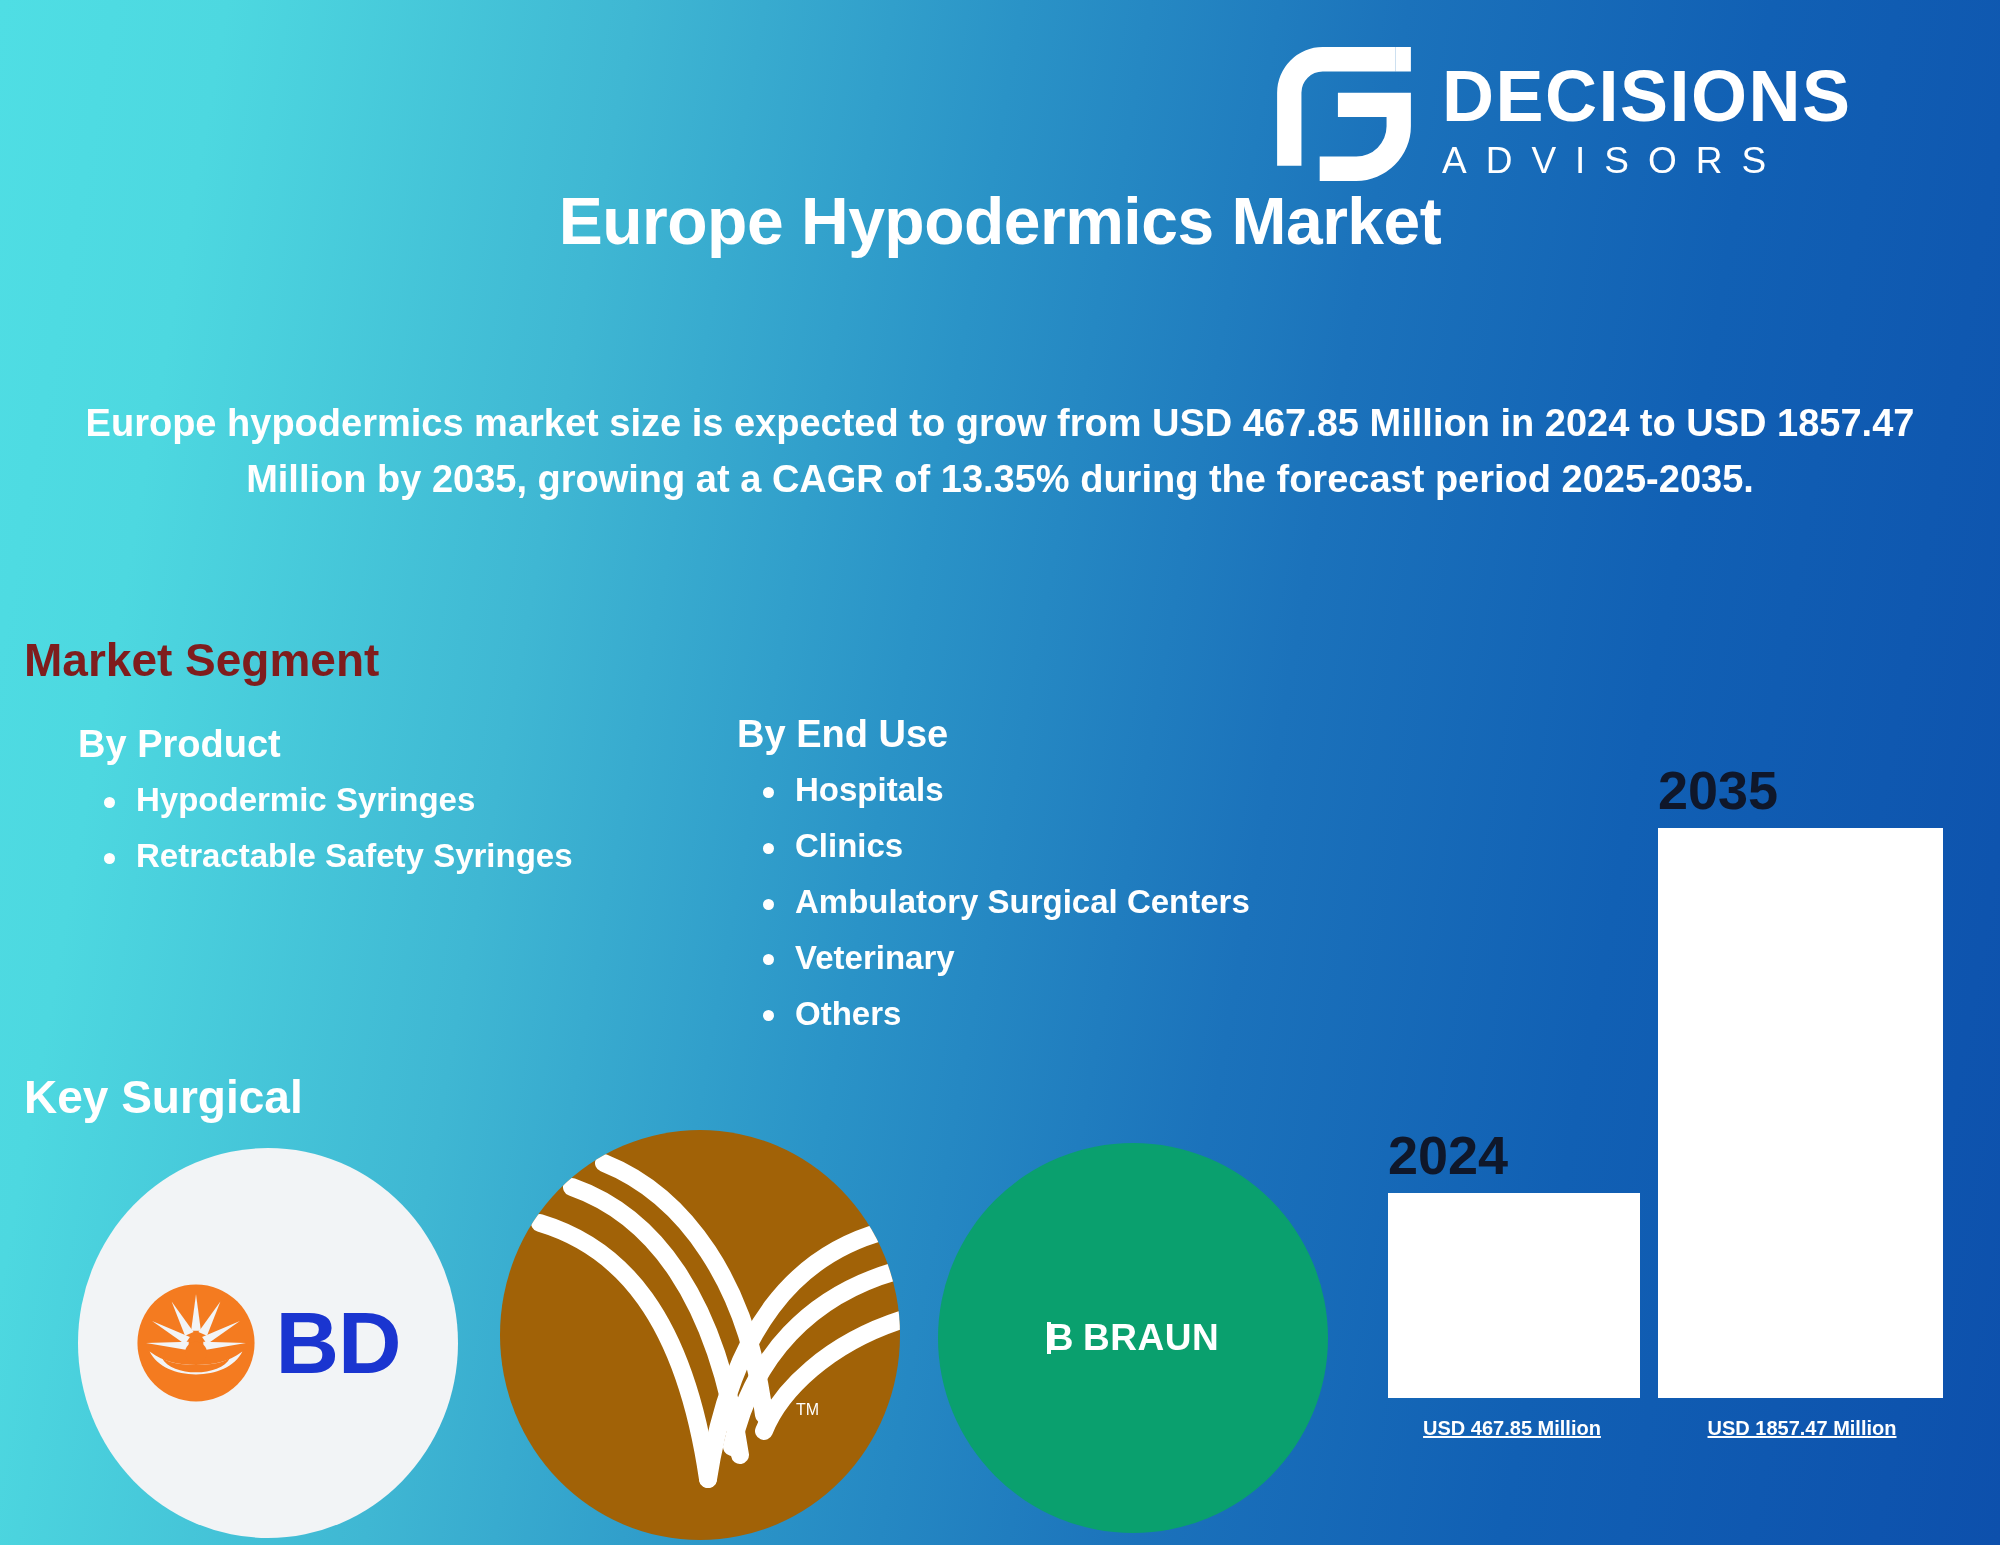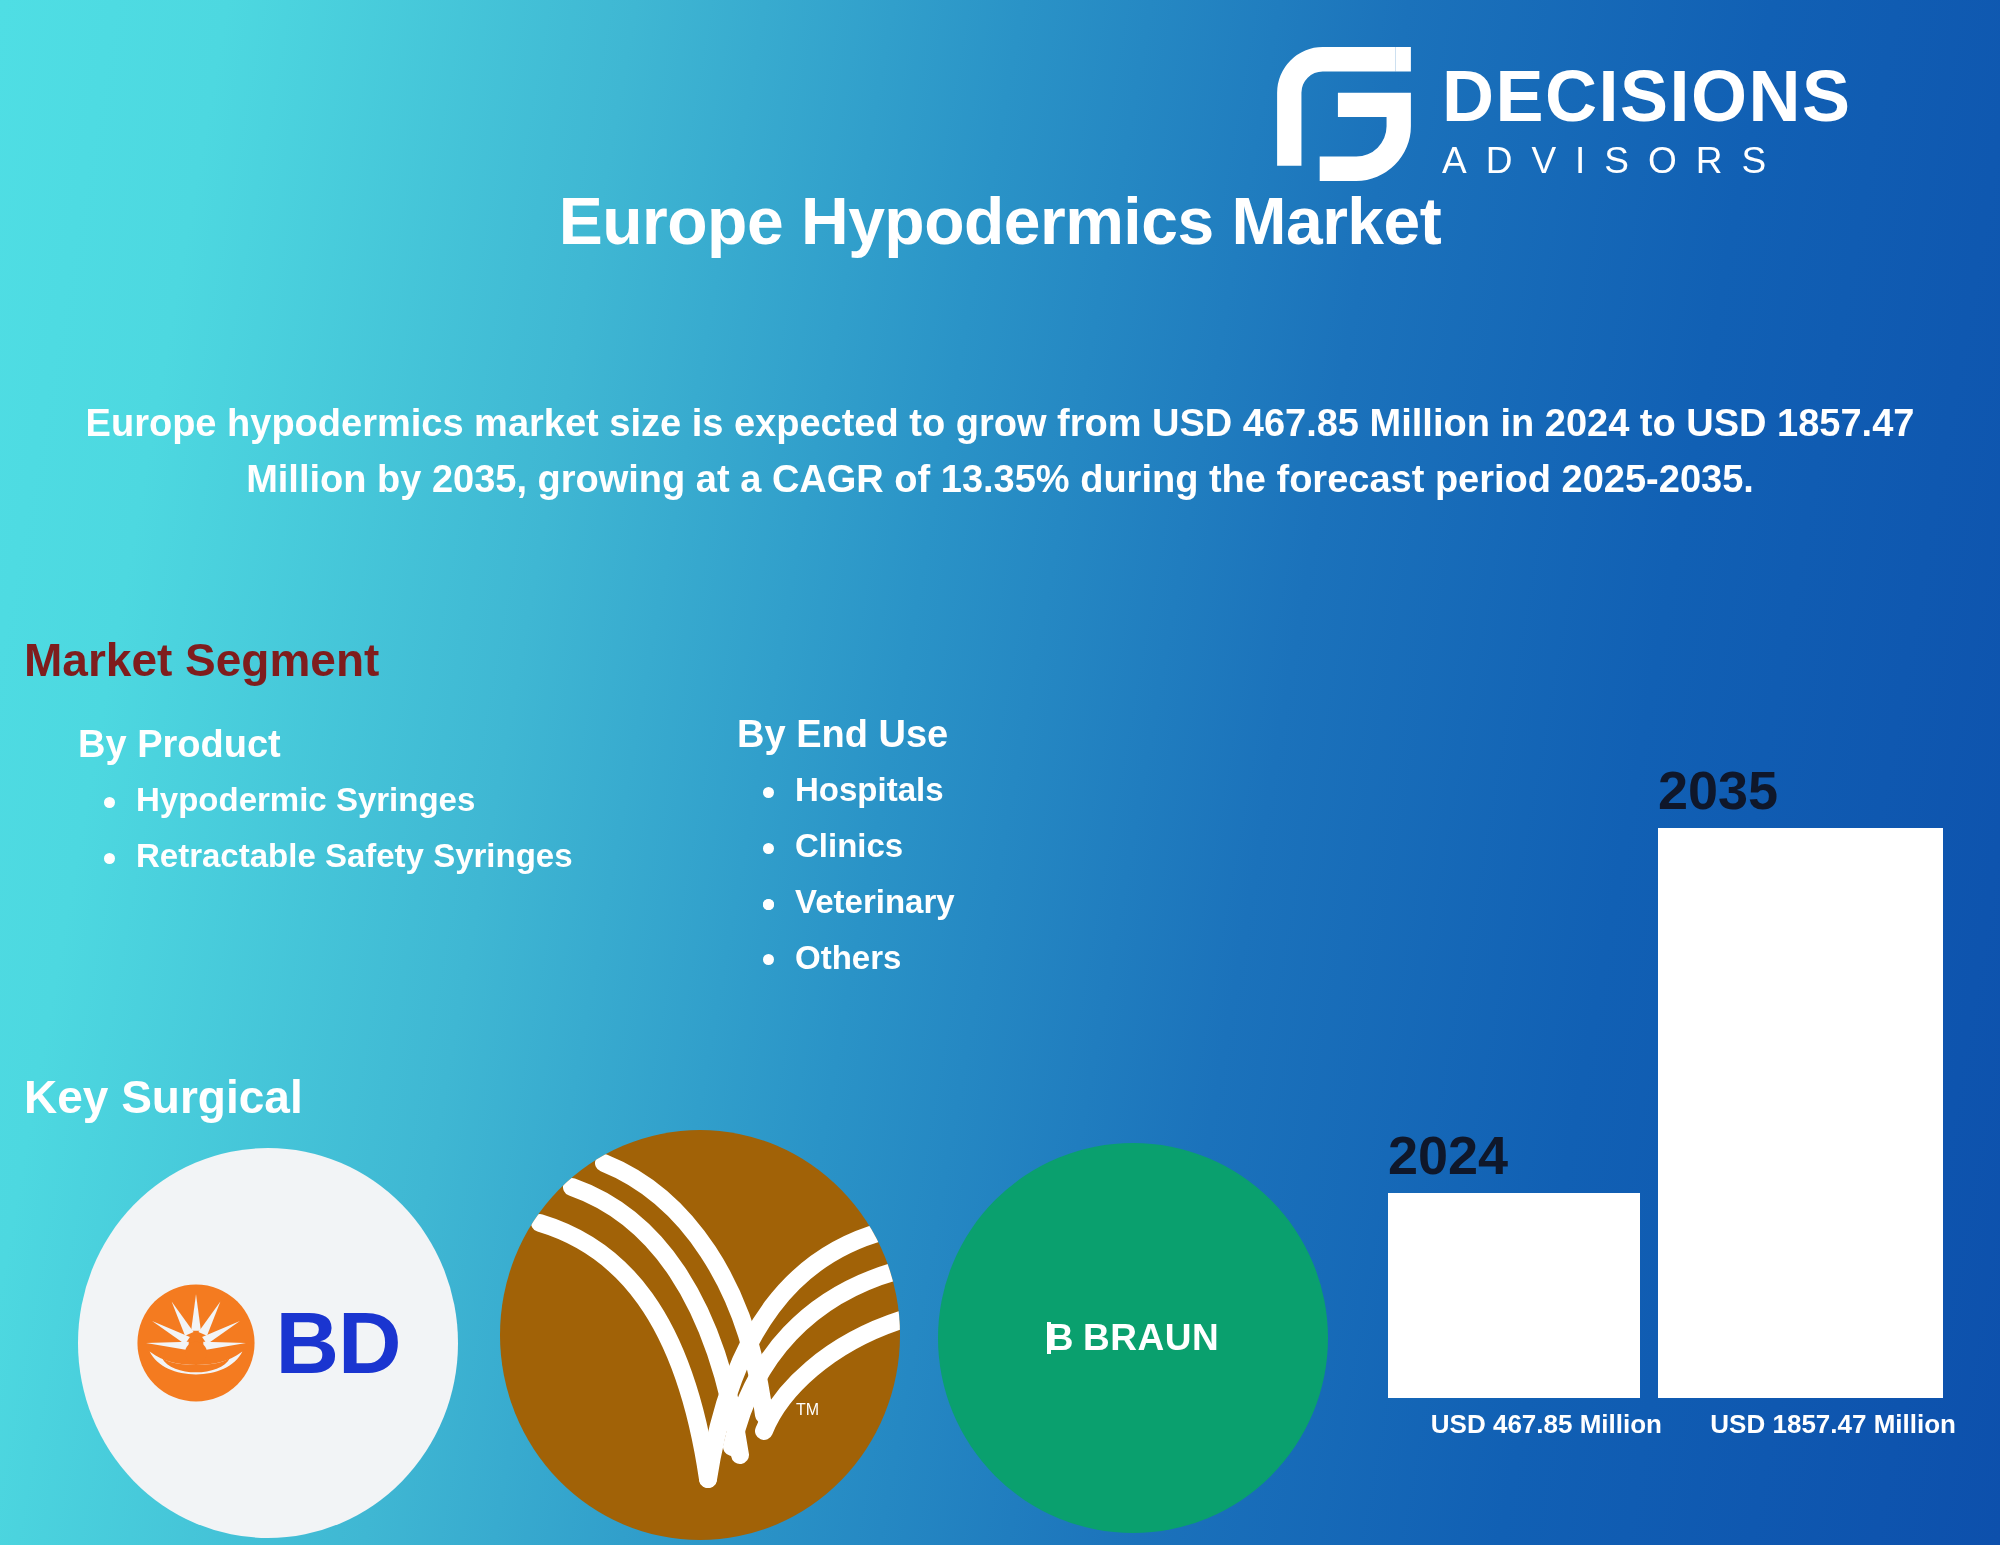--- a/index.html
+++ b/index.html
@@ -92,22 +92,22 @@
   .bar { position:absolute; background:#ffffff; }
   #bar-2024 { left:48px;  bottom:112px; width:252px; height:205px; }
   #bar-2035 { left:318px; bottom:112px; width:285px; height:570px; }
   .bar-year {
     position:absolute; color:#0f172a; font-size:54px; font-weight:bold;
     text-align:left;
   }
   #year-2024 { left:48px;  width:252px; bottom:324px; }
   #year-2035 { left:318px; width:285px; bottom:689px; }
   .bar-value {
-    position:absolute; color:#ffffff; font-size:26px; font-weight:bold;
-    text-align:right; white-space:nowrap;
+    position:absolute; color:#ffffff; font-size:20px; font-weight:bold;
+    text-align:center; white-space:nowrap;text-decoration:underline;
   }
   #val-2024 { left:22px;  width:300px; bottom:70px; }
   #val-2035 { left:308px; width:308px; bottom:70px; }
 </style>
 </head>
 <body>
 
 <div class="wrap">
 
   <div id="brand">
@@ -132,21 +132,21 @@
       <li><span class="dot"></span><span>Hypodermic Syringes</span></li>
       <li><span class="dot"></span><span>Retractable Safety Syringes</span></li>
     </ul>
   </div>
 
   <div class="seg-col" id="col-enduse">
     <h3>By End Use</h3>
     <ul>
       <li><span class="dot"></span><span>Hospitals</span></li>
       <li><span class="dot"></span><span>Clinics</span></li>
-      <li><span class="dot"></span></li>
+      <li><span class="dot"></span><span>Ambulatory Surgical Centers</span></li>
       <li><span class="dot"></span><span>Veterinary</span></li>
       <li><span class="dot"></span><span>Others</span></li>
     </ul>
   </div>
 
   <div id="comp-heading">Key Surgical</div>
 
   <div class="logo" id="logo-bd">
     <div class="inner">
       <svg class="sun" viewBox="0 0 100 100">

